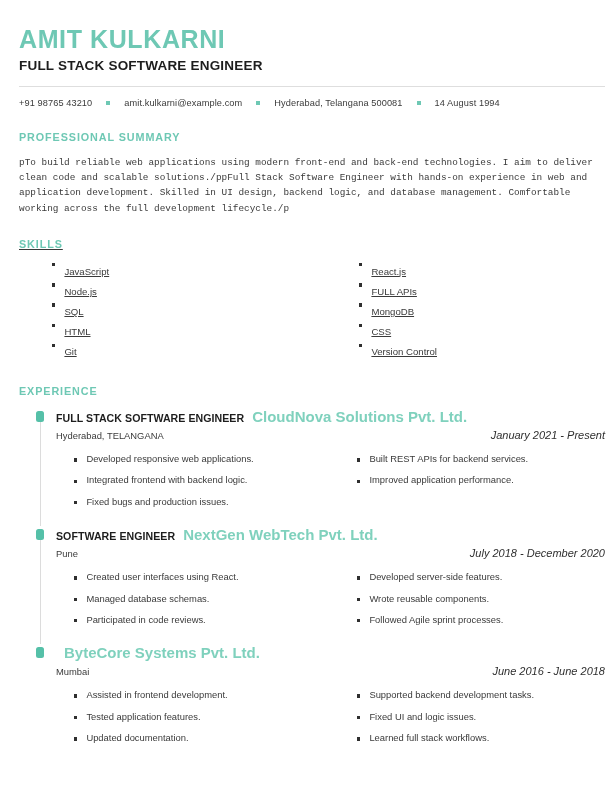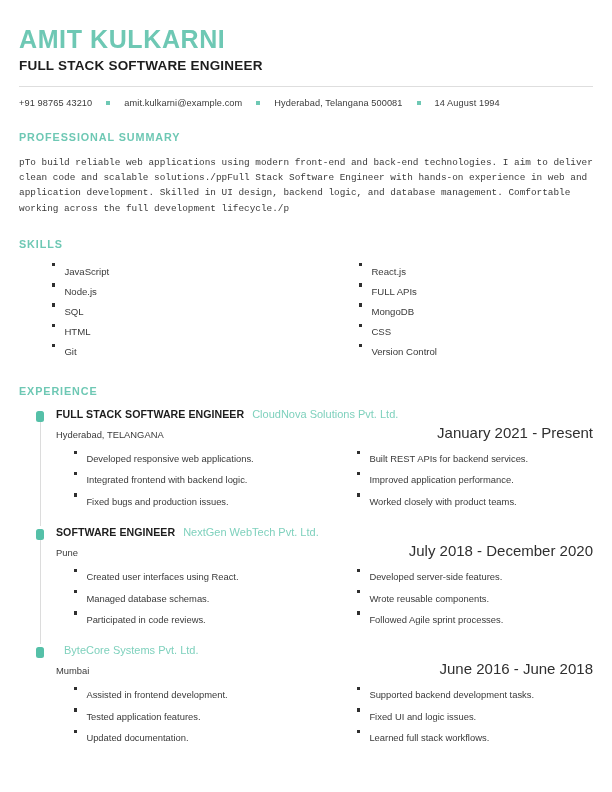--- a/index.html
+++ b/index.html
@@ -13,21 +13,21 @@
   body {
     font-family: "Liberation Sans", sans-serif;
     color: #3a3a3a;
     position: relative;
     overflow: hidden;
   }
 
   .page {
     width: 612px;
     height: 792px;
-    padding: 26px 19px 0 19px;
+    padding: 26px 7px 0 19px;
     background: #ffffff;
   }
 
   
   .name {
     font-size: 25px;
     font-weight: bold;
     color: #6ec8b4;
     letter-spacing: 0.6px;
     line-height: 1.08;
@@ -63,21 +63,21 @@
   .contact-sep {
     width: 4px;
     height: 4px;
     background: #6ec8b4;
     margin: 0 14px;
     flex: none;
   }
 
   
   .section { margin-top: 23px; }
-  .section-skills { margin-top: 22px; }
+  .section-skills { margin-top: 22px; text-decoration: underline; }
   .section-exp { margin-top: 23px; }
 
   .section-title {
     font-size: 10.8px;
     font-weight: bold;
     color: #6ec8b4;
     letter-spacing: 0.9px;
     text-transform: uppercase;
   }
 
@@ -156,53 +156,55 @@
   }
 
   .exp-role {
     font-size: 10.6px;
     font-weight: bold;
     color: #1d1d1d;
     letter-spacing: 0.05px;
   }
 
   .exp-company {
-    font-size: 11px;
+    font-size: 15px;
     color: #7fd1bd;
     margin-left: 8px;
     white-space: nowrap;
+    font-weight: bold;
   }
 
   .exp-sub {
     display: flex;
     justify-content: space-between;
     align-items: baseline;
     margin-top: 4px;
   }
 
   .exp-location {
     font-size: 9.4px;
     color: #3a3a3a;
   }
 
   .exp-dates {
-    font-size: 15px;
+    font-size: 11px;
+    font-style: italic;
     color: #2f2f2f;
     white-space: nowrap;
   }
 
   .exp-points {
     margin-top: 7px;
     display: grid;
     grid-template-columns: 285px 1fr;
   }
 
   .point-item {
     display: flex;
-    align-items: flex-start;
+    align-items: flex-end;
     font-size: 9.4px;
     color: #3a3a3a;
     padding: 5.2px 0;
     padding-left: 18px;
   }
 
   .point-col-right .point-item { padding-left: 16px; }
 </style>
 </head>
 <body>
@@ -310,24 +312,20 @@
             </div>
             <div class="point-col point-col-right">
               <div class="point-item">
                 <span class="sq-bullet"></span>
                 <span>Built REST APIs for backend services.</span>
               </div>
               <div class="point-item">
                 <span class="sq-bullet"></span>
                 <span>Improved application performance.</span>
               </div>
-              <div class="point-item">
-                <span class="sq-bullet"></span>
-                <span>Worked closely with product teams.</span>
-              </div>
             </div>
           </div>
         </div>
         <div class="exp-entry">
           <div class="exp-line"></div>
           <div class="exp-marker"></div>
           <div class="exp-head">
             <span class="exp-role">SOFTWARE ENGINEER</span>
             <span class="exp-company">NextGen WebTech Pvt. Ltd.</span>
           </div>

